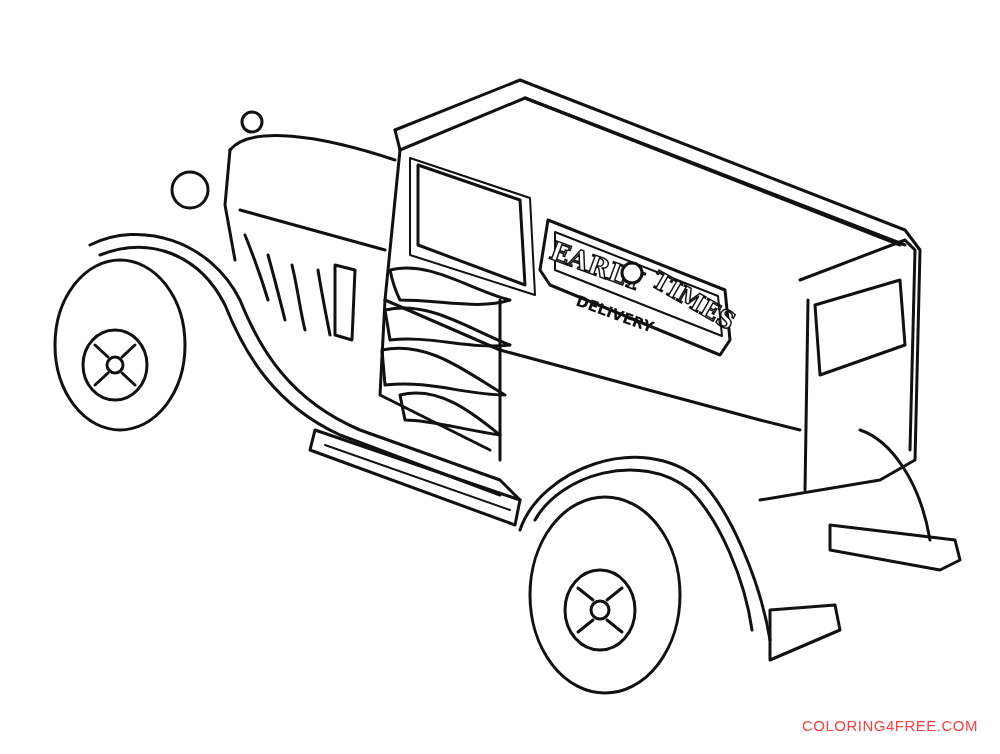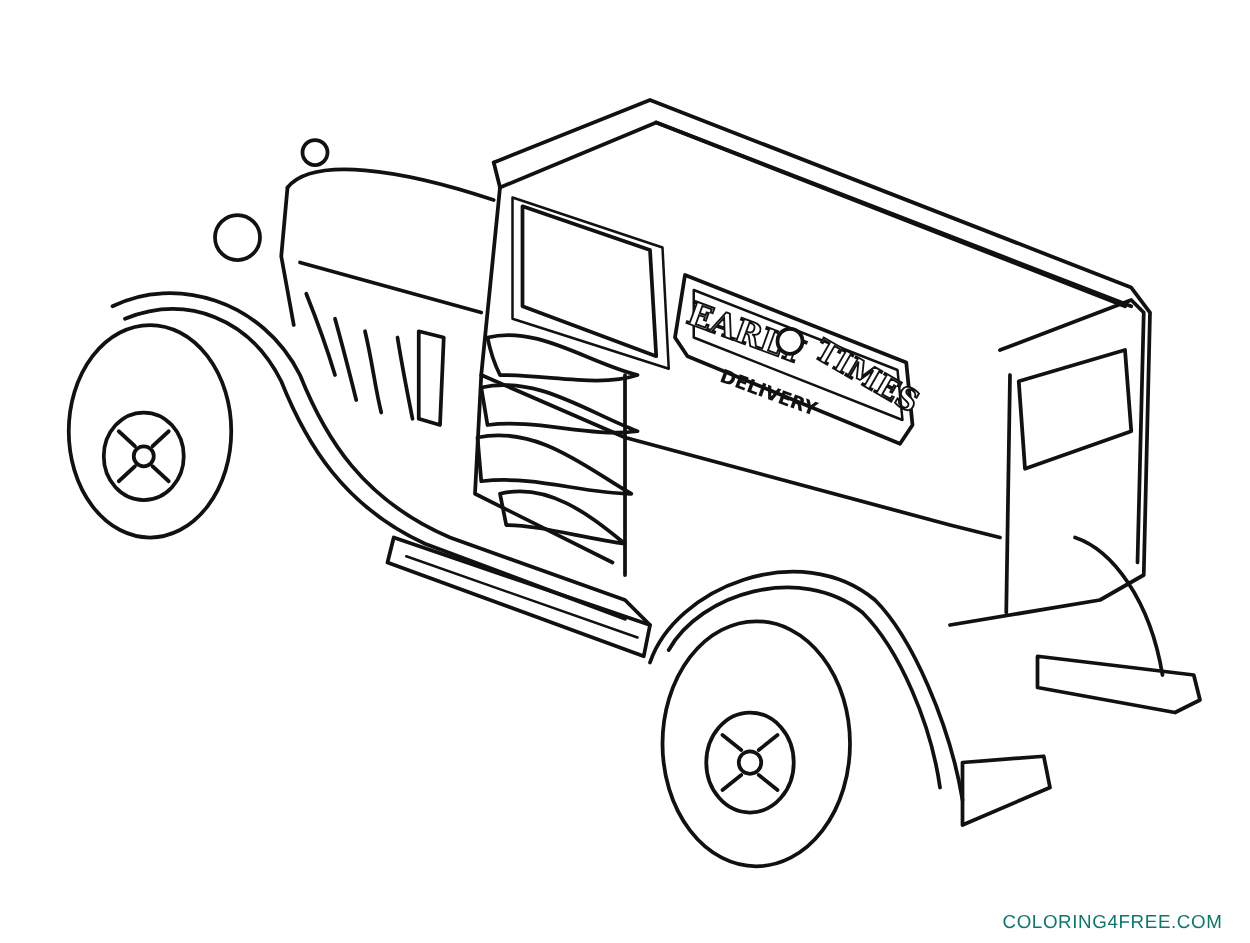--- a/index.html
+++ b/index.html
@@ -1,21 +1,21 @@
 <!DOCTYPE html>
 <html><head>
 <meta charset="utf-8">
 <style>
   html,body{margin:0;padding:0;background:#fff;}
   body{width:1000px;height:754px;position:relative;overflow:hidden;font-family:"Liberation Sans",sans-serif;}
   .art{position:absolute;left:0;top:0;width:1000px;height:754px;}
   .art path,.art ellipse,.art rect,.art circle,.art polyline,.art polygon{fill:none;stroke:#111;stroke-width:3;stroke-linejoin:round;stroke-linecap:round;}
   .thin{stroke-width:2 !important;}
   .fill-w{fill:#fff !important;}
-  .watermark{position:absolute;right:22px;bottom:8px;font-size:15px;letter-spacing:0.5px;color:#0f766e;}
+  .watermark{position:absolute;right:22px;bottom:20px;font-size:15px;letter-spacing:0.5px;color:#ef4444;}
   .sign-text{font-family:"DejaVu Serif",serif;font-weight:bold;fill:#fff;stroke:#111;stroke-width:1.5;}
 </style>
 </head>
 <body>
 
 <svg class="art" viewBox="0 0 1000 754" xmlns="http://www.w3.org/2000/svg">
 
   <g>
     <path d="M395 130 L520 80 L905 230 L920 250 L915 460 L880 480 L760 500"></path>
     <path d="M395 130 L400 150 L525 98 L900 245"></path>

